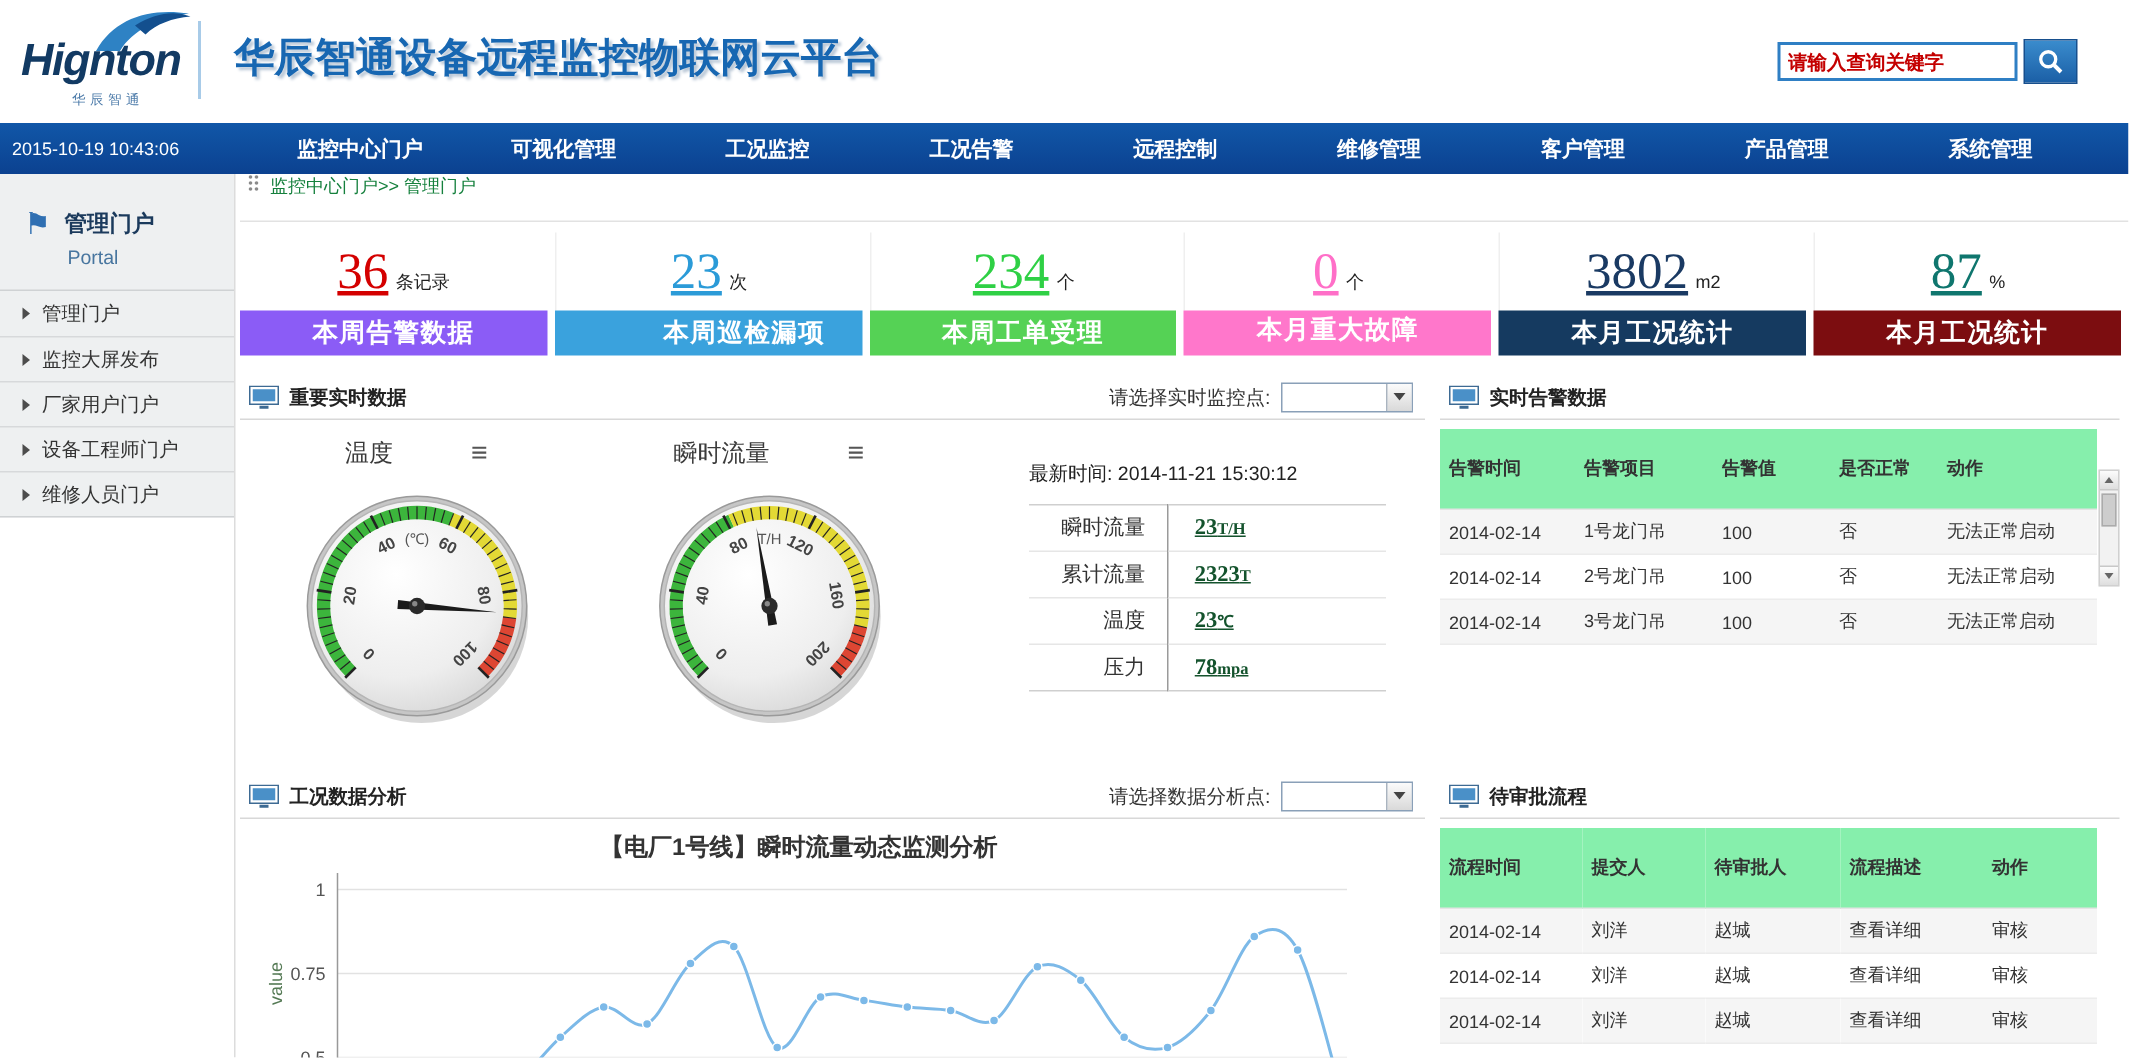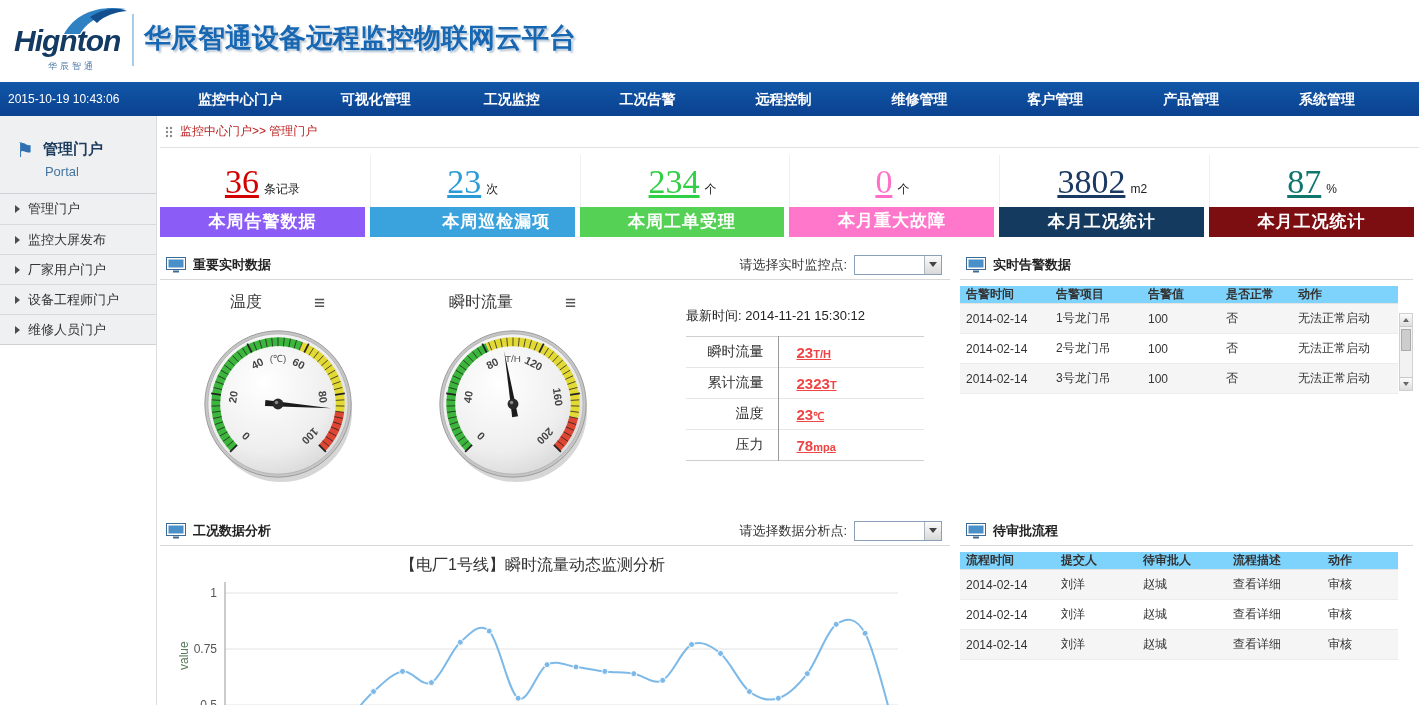--- a/index.html
+++ b/index.html
@@ -10,21 +10,21 @@
   }
   [data-interactable="true"] { cursor:pointer; }
 
   
   .top { position:relative; height:82px; background:#fff; }
   .logo { position:absolute; left:12px; top:6px; width:125px; height:70px; }
   .logo-swoosh { position:absolute; left:50px; top:-2px; }
   .logo-text { position:absolute; left:2px; top:18px; font-size:30px; font-weight:bold; font-style:italic; letter-spacing:-1px; color:#123a63; }
   .logo-sub { position:absolute; left:36px; top:54px; font-size:9px; letter-spacing:3px; color:#4a79a8; }
   .logo-divider { position:absolute; left:132px; top:14px; width:2px; height:52px; background:#a8cbe8; }
-  .site-title { position:absolute; left:144px; top:20px; margin:0; font-size:27px; font-weight:bold; color:#1767b2; text-shadow:2px 2px 2px #b9c7d6; }
+  .site-title { position:absolute; left:156px; top:20px; margin:0; font-size:27px; font-weight:bold; color:#1767b2; text-shadow:2px 2px 2px #b9c7d6; }
   .search { position:absolute; right:34px; top:26px; display:flex; align-items:center; }
   .search input { width:160px; height:26px; border:2px solid #2f7fc4; padding:0 5px; font-size:13px; font-weight:bold; color:#c40000; font-family:"Liberation Sans", sans-serif; }
   .search input::placeholder { color:#c40000; font-weight:bold; opacity:1; }
   .search-btn { width:36px; height:30px; margin-left:4px; border:1px solid #174f8d; background:linear-gradient(#3a8ccd,#1b5fa6); display:flex; align-items:center; justify-content:center; }
 
   
   .mainnav { position:relative; height:34px; background:linear-gradient(#1157a8,#0b4190); }
   .timestamp { position:absolute; left:8px; top:0; line-height:34px; font-size:12px; color:#fff; }
   .nav-items { position:absolute; left:172px; right:24px; top:0; height:34px; margin:0; padding:0; list-style:none; display:flex; }
   .nav-items li { flex:1; text-align:center; line-height:34px; font-size:14px; font-weight:bold; color:#fff; white-space:nowrap; }
@@ -35,21 +35,21 @@
   .flag-ic { font-size:20px; color:#2f6fb2; line-height:20px; }
   .portal-title { font-size:15px; font-weight:bold; color:#1b3a5c; }
   .portal-sub { font-size:13px; color:#47759f; margin-top:5px; margin-left:2px; }
   .side-items { list-style:none; margin:0; padding:0; background:#eef0f1; border-bottom:1px solid #cfd2d4; }
   .side-items li { height:30px; border-top:1px solid #d7d9db; padding-left:15px; font-size:13px; color:#333; display:flex; align-items:center; gap:8px; }
   .side-items li:first-child { border-top:none; }
   .tri { width:0; height:0; border-left:5px solid #4c4c4c; border-top:4px solid transparent; border-bottom:4px solid transparent; flex:0 0 auto; }
 
   
   .content { position:absolute; left:160px; top:116px; right:0; bottom:0; background:#fff; }
-  .breadcrumb { height:32px; display:flex; align-items:center; gap:7px; padding-left:5px; border-bottom:1px solid #e2e2e2; font-size:12px; color:#b91c1c; }
+  .breadcrumb { height:32px; display:flex; align-items:flex-start; gap:7px; padding-left:5px; border-bottom:1px solid #e2e2e2; font-size:12px; color:#15803d; }
 
   .stats { display:flex; gap:5px; padding:7px 5px 9px 0; }
   .stat-card { flex:1; }
   .stat-top { height:52px; display:flex; align-items:baseline; justify-content:center; gap:5px; padding-top:4px; border-left:1px solid #efefef; }
   .stat-card:first-child .stat-top { border-left:none; }
   .stat-value { font-family:"Liberation Serif", serif; font-size:34px; line-height:46px; text-decoration:underline; }
   .stat-unit { font-size:12px; color:#222; }
   .stat-bar { height:30px; line-height:30px; text-align:center; color:#fff; font-size:17px; font-weight:bold; letter-spacing:1px; }
 
   .grid { display:flex; gap:10px; padding-right:6px; margin-top:4px; }
@@ -70,56 +70,65 @@
 
   .readings { flex:1; padding:12px 26px 0 56px; font-size:13px; color:#333; }
   .freq-row { display:flex; align-items:center; gap:10px; padding-bottom:11px; border-bottom:1px solid #cfcfcf; }
   .refresh-btn { font-size:12px; padding:3px 9px; background:linear-gradient(#fdfdfd,#e2e2e2); border:1px solid #8e8e8e; border-radius:2px; color:#222; font-family:"Liberation Sans", sans-serif; }
   .latest { padding:11px 0; font-size:13px; color:#222; }
   .readings-table { width:100%; border-collapse:collapse; border-top:1px solid #cfcfcf; border-bottom:1px solid #cfcfcf; }
   .readings-table td { padding:6px 0; border-top:1px solid #e6e6e6; }
   .readings-table tr:first-child td { border-top:none; }
   td.rlabel { width:92px; text-align:right; padding-right:14px; border-right:1px solid #9a9a9a; font-size:14px; }
   td.rvalue { padding-left:18px; }
-  .rd-link { color:#ef4444; font-weight:bold; text-decoration:underline; }
+  .rd-link { color:#14532d; font-weight:bold; text-decoration:underline;font-family:Liberation Serif, serif; }
   .rd-num { font-size:15px; }
   .rd-unit { font-size:11px; }
 
   .table-wrap { position:relative; margin-top:6px; }
   .data-table { width:calc(100% - 15px); border-collapse:collapse; font-size:12px; color:#333; table-layout:fixed; }
-  .data-table th { background:#7dd3fc; font-weight:bold; text-align:left; padding:0 6px; border-bottom:1px solid #e4e4e4; white-space:nowrap; }
+  .data-table th { background:#86efac; font-weight:bold; text-align:left; padding:18px 6px; border-bottom:1px solid #e4e4e4; white-space:nowrap; }
   .data-table td { padding:6px 6px; border-bottom:1px solid #ececec; white-space:nowrap; overflow:hidden; }
   .data-table tbody tr:nth-child(odd) td { background:#f5f5f5; }
 
   .vscroll { position:absolute; right:0; top:27px; width:14px; height:78px; background:#f2f2f2; border:1px solid #d0d0d0; }
   .vs-up,.vs-down { position:absolute; left:0; width:100%; height:13px; background:linear-gradient(#fcfcfc,#dedede); display:flex; align-items:center; justify-content:center; }
   .vs-up { top:0; border-bottom:1px solid #c8c8c8; }
   .vs-down { bottom:0; border-top:1px solid #c8c8c8; }
   .vs-up::after { content:''; border-left:3px solid transparent; border-right:3px solid transparent; border-bottom:4px solid #666; }
   .vs-down::after { content:''; border-left:3px solid transparent; border-right:3px solid transparent; border-top:4px solid #666; }
   .vs-thumb { position:absolute; top:15px; left:1px; right:1px; height:22px; background:#cdcdcd; border:1px solid #ababab; }
 
   .second-row { margin-top:10px; }
-  .chart-title { text-align:center; width:745px; margin:9px 0 2px 0; font-size:16px; font-weight:normal; color:#333; }
+  .chart-title { text-align:center; width:745px; margin:9px 0 2px 0; font-size:16px; font-weight:bold; color:#333; }
   .alarms { height:256px; }
 </style>
 </head>
 <body>
 
 <header class="top" data-interactable="false">
   <div class="logo" data-interactable="false">
     <svg class="logo-swoosh" data-interactable="false" width="68" height="32" viewBox="0 0 68 32">
       <path d="M2,30 C14,8 38,1 64,5 C44,8 26,16 18,30 Z" fill="#2e82c4"></path>
       <path d="M28,13 C42,4 55,3 65,7 C53,8 42,12 35,19 Z" fill="#134f8e"></path>
     </svg>
     <div class="logo-text" data-interactable="false">Hignton</div>
     <div class="logo-sub" data-interactable="false">华辰智通</div>
   </div>
   <div class="logo-divider" data-interactable="false"></div>
   <h1 class="site-title" data-interactable="false">华辰智通设备远程监控物联网云平台</h1>
+  <div class="search" data-interactable="false">
+    <input type="text" data-interactable="true" placeholder="请输入查询关键字" style="">
+    <div class="search-btn" data-interactable="true">
+      <svg data-interactable="false" width="18" height="18" viewBox="0 0 18 18">
+        <circle cx="7.5" cy="7.5" r="5" fill="none" stroke="#fff" stroke-width="2.2"></circle>
+        <line x1="11.5" y1="11.5" x2="16" y2="16" stroke="#fff" stroke-width="2.6"></line>
+      </svg>
+    </div>
+  </div>
 </header>
 
 <nav class="mainnav" data-interactable="false">
   <span class="timestamp" data-interactable="false">2015-10-19 10:43:06</span>
   <ul class="nav-items" data-interactable="false">
     <li data-interactable="true">监控中心门户</li>
     <li data-interactable="true">可视化管理</li>
     <li data-interactable="true">工况监控</li>
     <li data-interactable="true">工况告警</li>
     <li data-interactable="true">远程控制</li>

